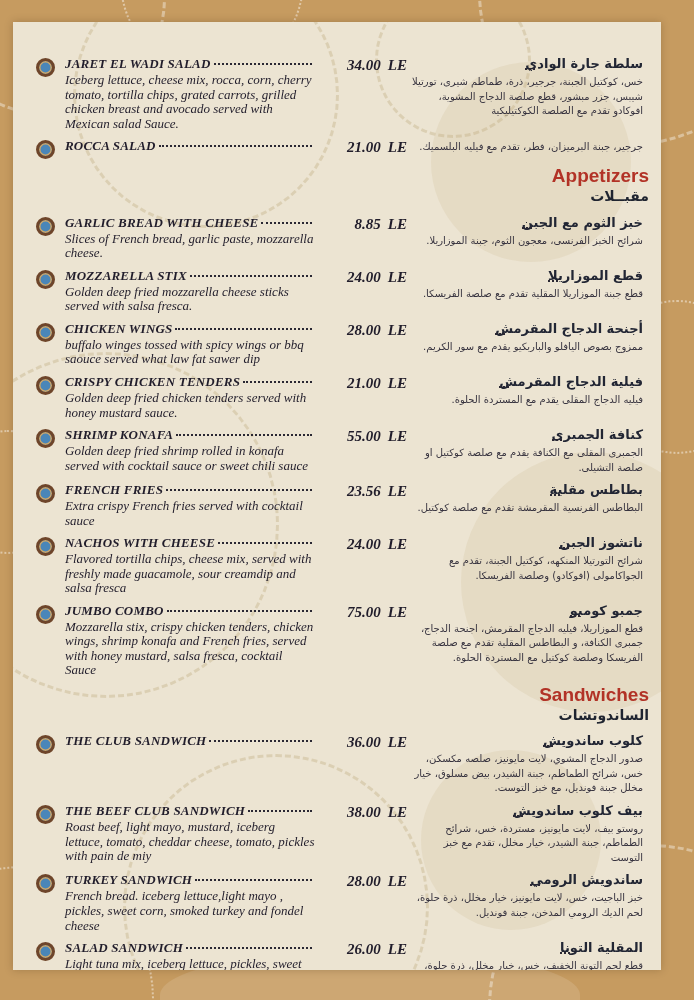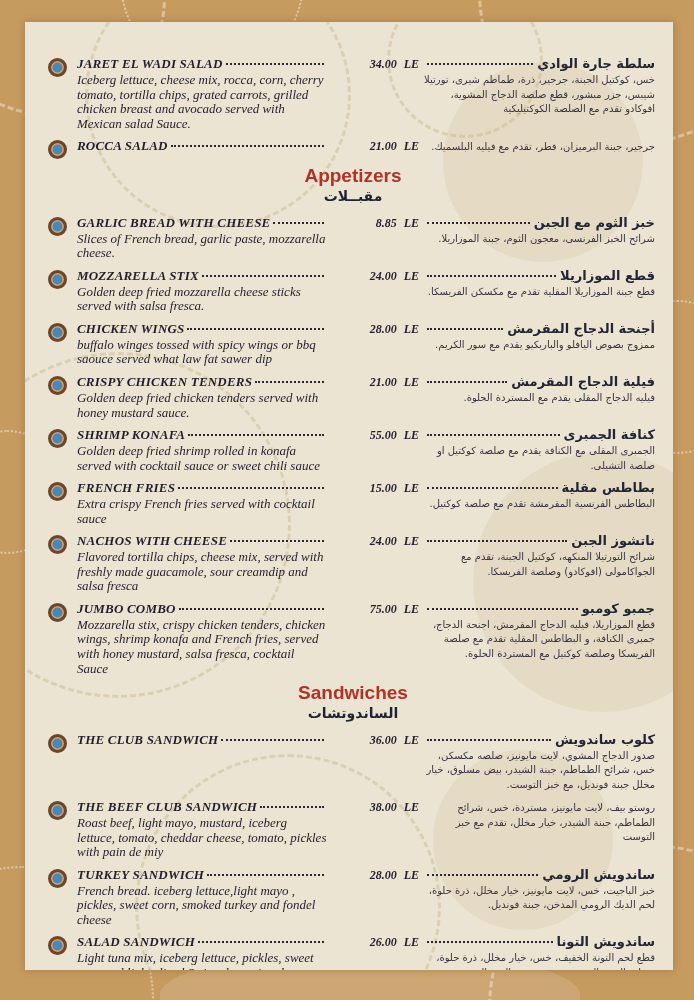--- a/index.html
+++ b/index.html
@@ -16,21 +16,21 @@
   .o2{width:180px;height:180px;left:120px;top:-110px;}
   .o3{width:300px;height:300px;right:-90px;top:-160px;}
   .o4{width:260px;height:260px;left:-110px;bottom:-130px;}
   .o5{width:320px;height:320px;right:-120px;bottom:-170px;}
   .o6{width:150px;height:150px;right:-60px;top:300px;}
   .o7{width:120px;height:120px;left:-55px;top:430px;}
   .o8{width:420px;height:90px;left:160px;bottom:-40px;border-radius:50% 50% 0 0;background:rgba(255,255,255,.12);}
 
   
   .page{
-    position:absolute;left:25px;top:22px;width:648px;height:948px;
+    position:absolute;left:13px;top:22px;width:648px;height:948px;
     background:#ece4d2;
     box-shadow:0 0 8px rgba(60,35,10,.25);
     overflow:hidden;
   }
   
   .wm{position:absolute;border-radius:50%;pointer-events:none;}
   .wm.r{border:3px dashed rgba(190,170,125,.35);}
   .wm.f{background:rgba(198,178,132,.18);}
   .w1{width:260px;height:260px;left:60px;top:-60px;}
   .w2{width:200px;height:200px;right:30px;top:40px;}
@@ -58,32 +58,32 @@
   }
   .title-row{display:flex;align-items:baseline;}
   .item-title{
     font-weight:bold;font-style:italic;font-size:13px;color:#211d2b;
     white-space:nowrap;letter-spacing:.2px;
   }
   .leader{flex:1;min-width:10px;border-bottom:2px dotted #2a2733;margin:0 3px;transform:translateY(-3px);}
   .item-desc{font-style:italic;font-size:13px;line-height:1.12;color:#211d2b;margin-top:1px;}
 
   .price{
-    text-align:right;font-weight:bold;font-style:italic;font-size:12px;color:#211d2b;
+    text-align:right;font-weight:bold;font-style:italic;font-size:15px;color:#211d2b;
     white-space:nowrap;padding-top:1px;
   }
   .price .cur{margin-left:7px;}
 
   .ar{direction:rtl;text-align:right;font-family:"DejaVu Sans", sans-serif;padding-right:6px;}
-  .ar-title-row{display:flex;align-items:baseline;}
+  .ar-title-row{display:flex;align-items:baseline;flex-direction:column;}
   .ar-title{font-weight:bold;font-size:13px;color:#222634;white-space:nowrap;}
   .ar-leader{flex:1;min-width:10px;border-bottom:2px dotted #2a2733;margin:0 4px;transform:translateY(-3px);}
   .ar-desc{font-size:10px;line-height:1.45;color:#37333f;margin-top:2px;}
 
-  .section-header{text-align:center;margin:2px 0 8px;}
+  .section-header{text-align:right;margin:2px 0 8px;}
   .sh-en{
     color:#b23226;font-family:"Liberation Sans", sans-serif;
     font-weight:bold;font-size:19px;line-height:1.1;
   }
   .sh-ar{
     font-family:"DejaVu Sans", sans-serif;font-weight:bold;
     font-size:14px;color:#1f2430;line-height:1.4;
   }
 </style>
 </head>
@@ -175,21 +175,21 @@
           <span class="leader"></span>
         </div>
         <div class="item-desc">Golden deep fried mozzarella cheese sticks served with salsa fresca.</div>
       </div>
       <div class="price"><span>24.00</span><span class="cur">LE</span></div>
       <div class="ar">
         <div class="ar-title-row">
           <span class="ar-title">قطع الموزاريلا</span>
           <span class="ar-leader"></span>
         </div>
-        <div class="ar-desc">قطع جبنة الموزاريلا المقلية تقدم مع مكسكن الفريسكا.</div>
+        <div class="ar-desc">قطع جبنة الموزاريلا المقلية تقدم مع صلصة الفريسكا.</div>
       </div>
     </div>
 
     <div class="menu-row">
       <div class="bullet"></div>
       <div>
         <div class="title-row">
           <span class="item-title">CHICKEN WINGS</span>
           <span class="leader"></span>
         </div>
@@ -245,21 +245,21 @@
 
     <div class="menu-row">
       <div class="bullet"></div>
       <div>
         <div class="title-row">
           <span class="item-title">FRENCH FRIES</span>
           <span class="leader"></span>
         </div>
         <div class="item-desc">Extra crispy French fries served with cocktail sauce</div>
       </div>
-      <div class="price"><span>15.00</span><span class="cur">LE</span></div>
+      <div class="price"><span>23.56</span><span class="cur">LE</span></div>
       <div class="ar">
         <div class="ar-title-row">
           <span class="ar-title">بطاطس مقلية</span>
           <span class="ar-leader"></span>
         </div>
         <div class="ar-desc">البطاطس الفرنسية المقرمشة تقدم مع صلصة كوكتيل.</div>
       </div>
     </div>
 
     <div class="menu-row">
@@ -327,20 +327,24 @@
       <div class="bullet"></div>
       <div>
         <div class="title-row">
           <span class="item-title">THE BEEF CLUB SANDWICH</span>
           <span class="leader"></span>
         </div>
         <div class="item-desc">Roast beef, light mayo, mustard, iceberg lettuce, tomato, cheddar cheese, tomato, pickles with pain de miy</div>
       </div>
       <div class="price"><span>38.00</span><span class="cur">LE</span></div>
       <div class="ar">
+        <div class="ar-title-row">
+          <span class="ar-title">بيف كلوب ساندويش</span>
+          <span class="ar-leader"></span>
+        </div>
         <div class="ar-desc">روستو بيف، لايت مايونيز، مستردة، خس، شرائح الطماطم، جبنة الشيدر، خيار مخلل، تقدم مع خبز التوست</div>
       </div>
     </div>
 
     <div class="menu-row">
       <div class="bullet"></div>
       <div>
         <div class="title-row">
           <span class="item-title">TURKEY SANDWICH </span>
           <span class="leader"></span>
@@ -362,21 +366,21 @@
       <div>
         <div class="title-row">
           <span class="item-title">SALAD SANDWICH</span>
           <span class="leader"></span>
         </div>
         <div class="item-desc">Light tuna mix, iceberg lettuce, pickles, sweet corn and light sliced Swiss cheese in a brown bread.</div>
       </div>
       <div class="price"><span>26.00</span><span class="cur">LE</span></div>
       <div class="ar">
         <div class="ar-title-row">
-          <span class="ar-title">ساندويش التونا</span>
+          <span class="ar-title">المقلية التونا</span>
           <span class="ar-leader"></span>
         </div>
         <div class="ar-desc">قطع لحم التونة الخفيف، خس، خيار مخلل، ذرة حلوة، شرائح الجبنة السويسرية، يقدم مع الخبز البنى.</div>
       </div>
     </div>
 
   </div>
 </div>
 
 </body></html>

